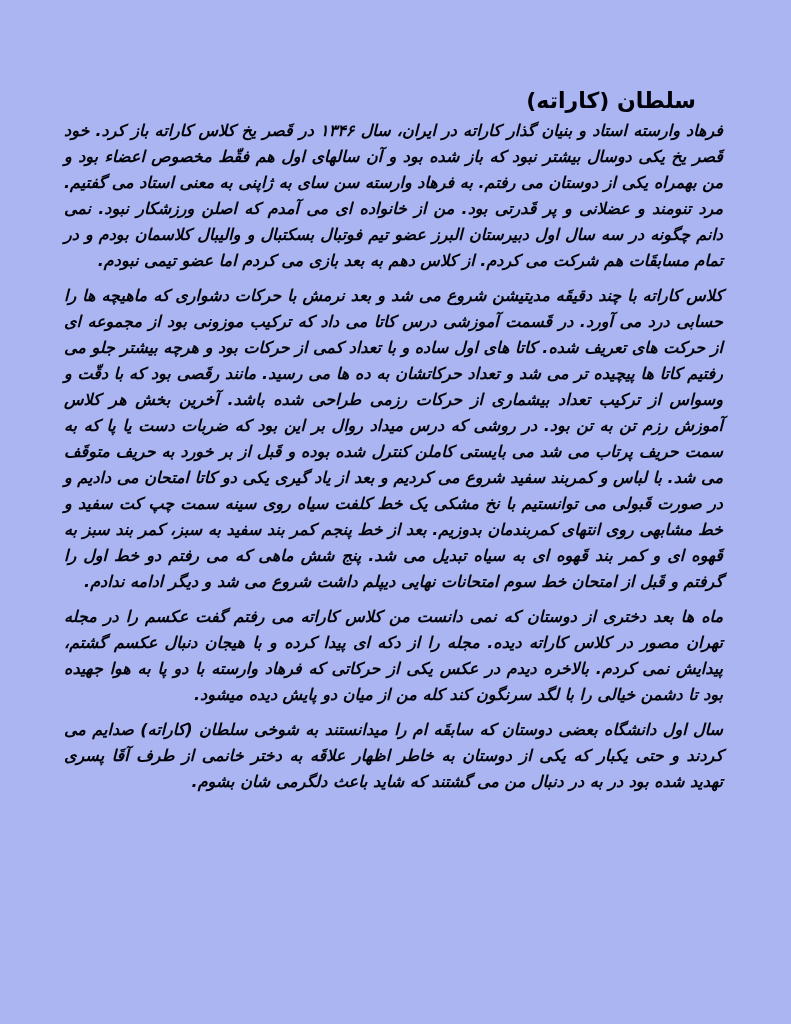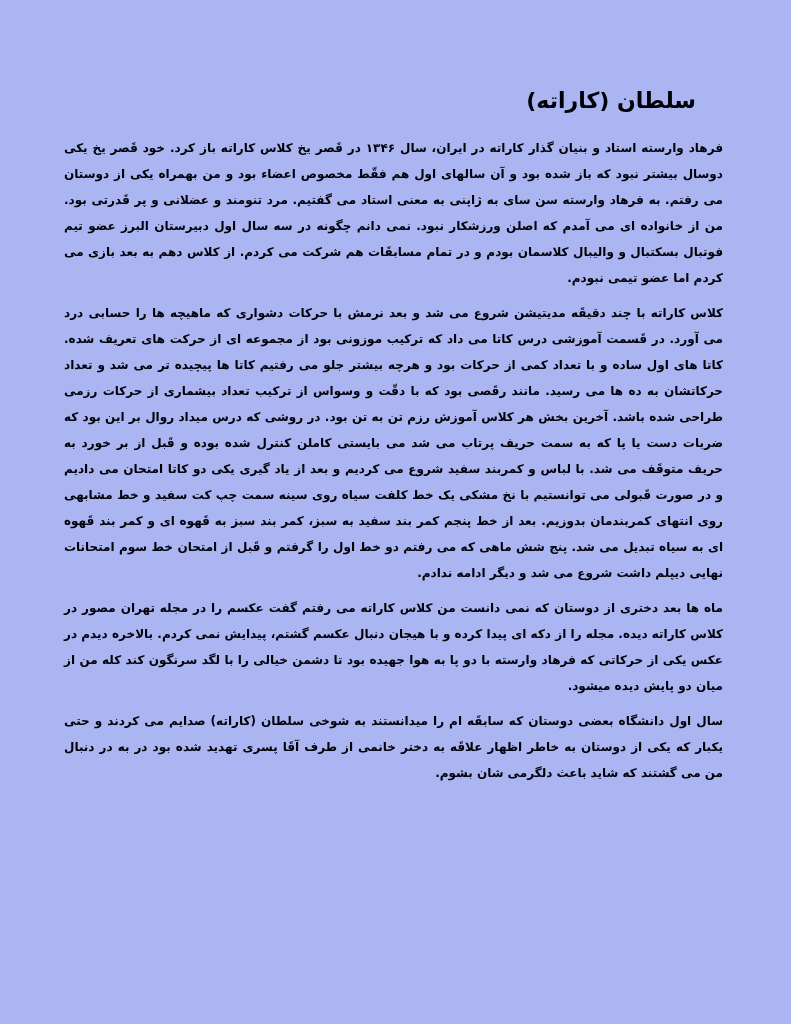--- a/index.html
+++ b/index.html
@@ -20,29 +20,30 @@
     left: 0;
     padding: 86px 68px 0 64px;
     direction: rtl;
     color: #000008;
     font-family: "DejaVu Sans", sans-serif;
     font-weight: bold;
   }
   .doc-title {
     font-size: 22px;
     line-height: 29px;
-    margin: 0 27px 20px 0;
+    margin: 0 27px 3px 0;
     text-align: right;
     font-weight: bold;
   }
   .doc-paragraph {
-    font-size: 12px;
+    font-size: 16px;
     line-height: 26px;
     text-align: justify;
     margin: 0 0 9px 0;
+    font-style: italic;
   }
 </style>
 </head>
 <body style="background: rgb(170, 181, 241);">
 
 <main class="doc" style="color: rgb(0, 0, 8);">
   <h1 class="doc-title">سلطان (کاراته)</h1>
 
   <p class="doc-paragraph">فرهاد وارسته استاد و بنیان گذار کاراته در ایران، سال ۱۳۴۶ در قَصر یخ کلاس کاراته باز کرد. خود قَصر یخ یکی دوسال بیشتر نبود که باز شده بود و آن سالهای اول هم فقّط مخصوص اعضاء بود و من بهمراه یکی از دوستان می رفتم. به فرهاد وارسته سن سای به ژاپنی به معنی استاد می گفتیم. مرد تنومند و عضلانی و پر قَدرتی بود. من از خانواده ای می آمدم که اصلن ورزشکار نبود. نمی دانم چگونه در سه سال اول دبیرستان البرز عضو تیم فوتبال بسکتبال و والیبال کلاسمان بودم و در تمام مسابقَات هم شرکت می کردم. از کلاس دهم به بعد بازی می کردم اما عضو تیمی نبودم.</p>
 

